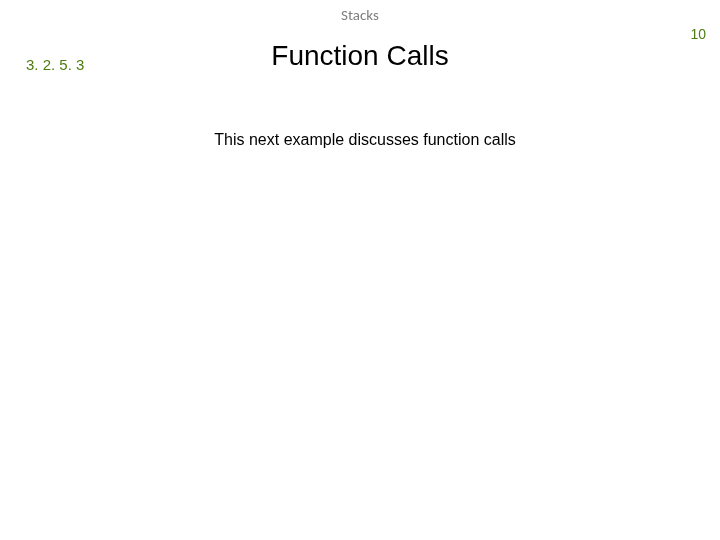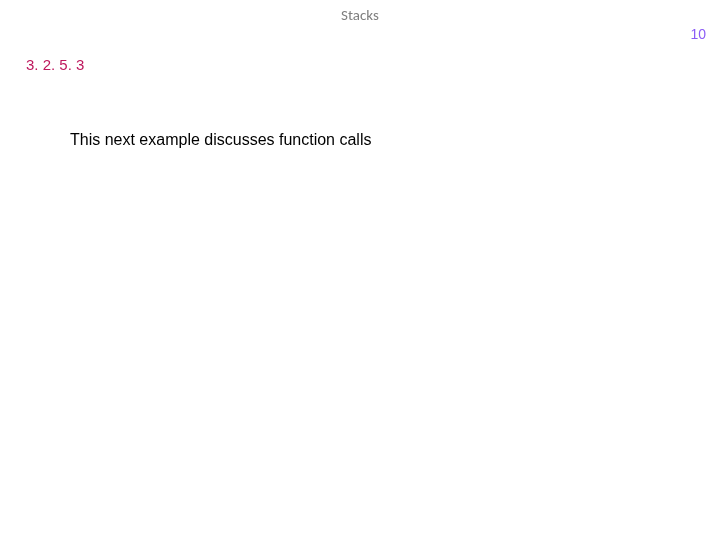--- a/index.html
+++ b/index.html
@@ -13,53 +13,55 @@
       text-align: center;
       font-family: Calibri, Arial, sans-serif;
       font-size: 15px;
       color: #7f7f7f;
     }
     .page-number {
       position: absolute;
       top: 26px;
       right: 14px;
       font-size: 14px;
-      color: #8b5cf6;
+      color: #4d7c0f;
     }
     .section-number {
       position: absolute;
       top: 56px;
       left: 26px;
       font-size: 15px;
-      color: #be185d;
+      color: #4d7c0f;
     }
     .title {
       position: absolute;
       top: 40px;
       left: 0;
       width: 100%;
       text-align: center;
       font-size: 28px;
       color: #000;
       font-weight: 400;
     }
     .body {
       position: absolute;
       top: 130px;
       left: 70px;
       right: 60px;
       font-size: 16px;
       line-height: 1.25;
       color: #000;
+      text-align: center;
     }
     .para { margin-bottom: 28px; }
   </style>
 </head>
 <body>
 
 <div class="slide">
   <div class="header-topic">Stacks</div>
   <div class="page-number">10</div>
   <div class="section-number">3. 2. 5. 3</div>
+  <div class="title">Function Calls</div>
   <div class="body">
     <div class="para">This next example discusses function calls</div>
   </div>
 </div>
 
 </body></html>

